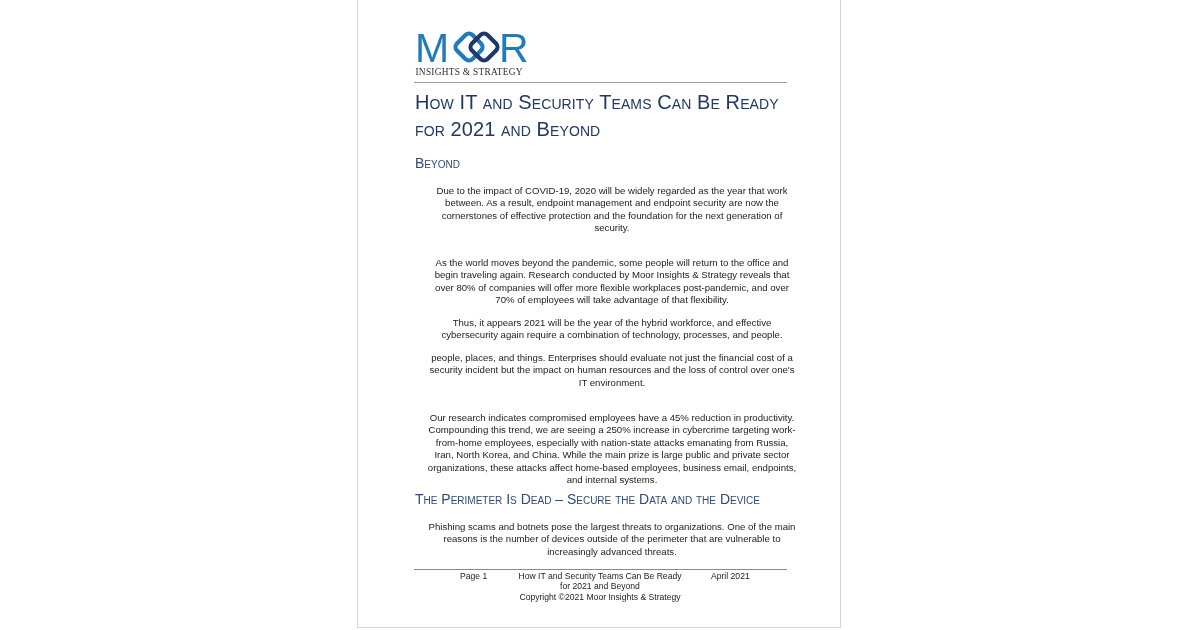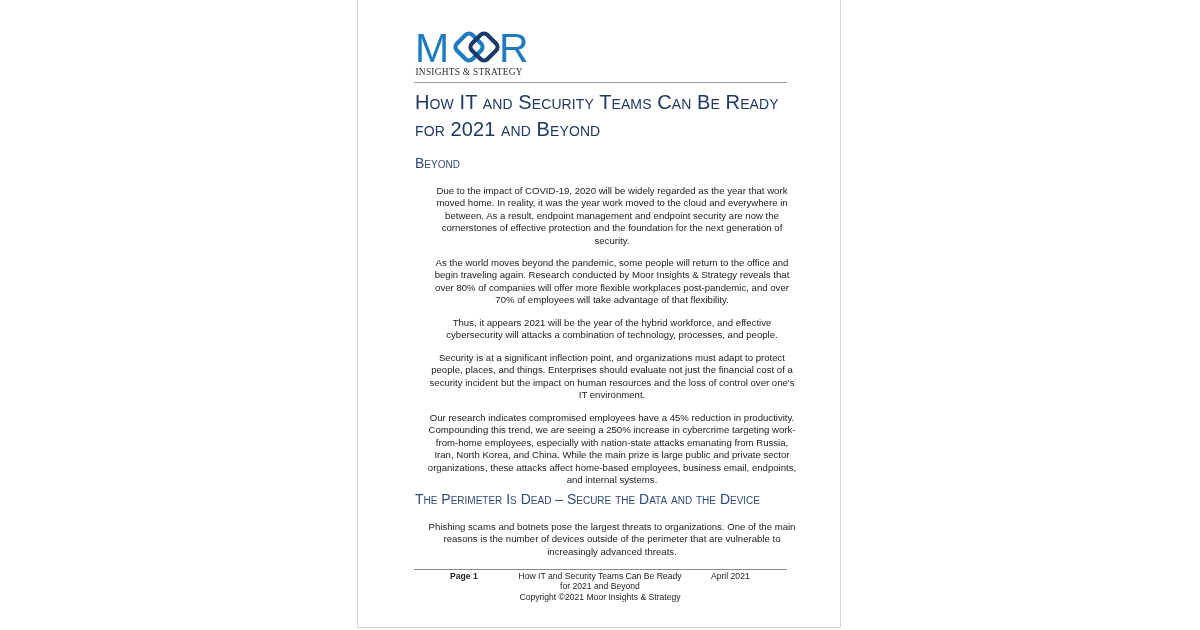--- a/index.html
+++ b/index.html
@@ -88,21 +88,21 @@
     }
     .footer-text {
       position: absolute;
       top: 571px;
       color: #222222;
       font-family: "Liberation Sans", sans-serif;
       font-size: 8.6px;
       line-height: 10.4px;
       white-space: nowrap;
     }
-    .footer-left { left: 450px; font-weight: bold; }
+    .footer-left { left: 460px; }
     .footer-right { left: 711px; text-align: right; }
     .footer-center {
       left: 500px;
       width: 200px;
       text-align: center;
     }
     .footer-center span { display: block; }
   </style>
 </head>
 <body>
@@ -125,40 +125,38 @@
 
 <h1 class="title">
   <span>How IT and Security Teams Can Be Ready</span><br>
   <span>for 2021 and Beyond</span>
 </h1>
 
 <h2 class="h2" style="top:155px;">Beyond</h2>
 
 <p class="para" style="top:174px;">
   <span class="ln">Due to the impact of COVID-19, 2020 will be widely regarded as the year that work</span>
-  <span class="ln">moved home. In reality, it was the year work moved to the cloud and everywhere in</span>
   <span class="ln">between. As a result, endpoint management and endpoint security are now the</span>
   <span class="ln">cornerstones of effective protection and the foundation for the next generation of</span>
   <span class="ln">security.</span>
 </p>
 
 <p class="para" style="top:246px;">
   <span class="ln">As the world moves beyond the pandemic, some people will return to the office and</span>
   <span class="ln">begin traveling again. Research conducted by Moor Insights &amp; Strategy reveals that</span>
   <span class="ln">over 80% of companies will offer more flexible workplaces post-pandemic, and over</span>
   <span class="ln">70% of employees will take advantage of that flexibility.</span>
 </p>
 
 <p class="para" style="top:306px;">
   <span class="ln">Thus, it appears 2021 will be the year of the hybrid workforce, and effective</span>
-  <span class="ln">cybersecurity will attacks a combination of technology, processes, and people.</span>
+  <span class="ln">cybersecurity again require a combination of technology, processes, and people.</span>
 </p>
 
 <p class="para" style="top:341px;">
-  <span class="ln">Security is at a significant inflection point, and organizations must adapt to protect</span>
   <span class="ln">people, places, and things. Enterprises should evaluate not just the financial cost of a</span>
   <span class="ln">security incident but the impact on human resources and the loss of control over one's</span>
   <span class="ln">IT environment.</span>
 </p>
 
 <p class="para" style="top:401px;">
   <span class="ln">Our research indicates compromised employees have a 45% reduction in productivity.</span>
   <span class="ln">Compounding this trend, we are seeing a 250% increase in cybercrime targeting work-</span>
   <span class="ln">from-home employees, especially with nation-state attacks emanating from Russia,</span>
   <span class="ln">Iran, North Korea, and China. While the main prize is large public and private sector</span>

